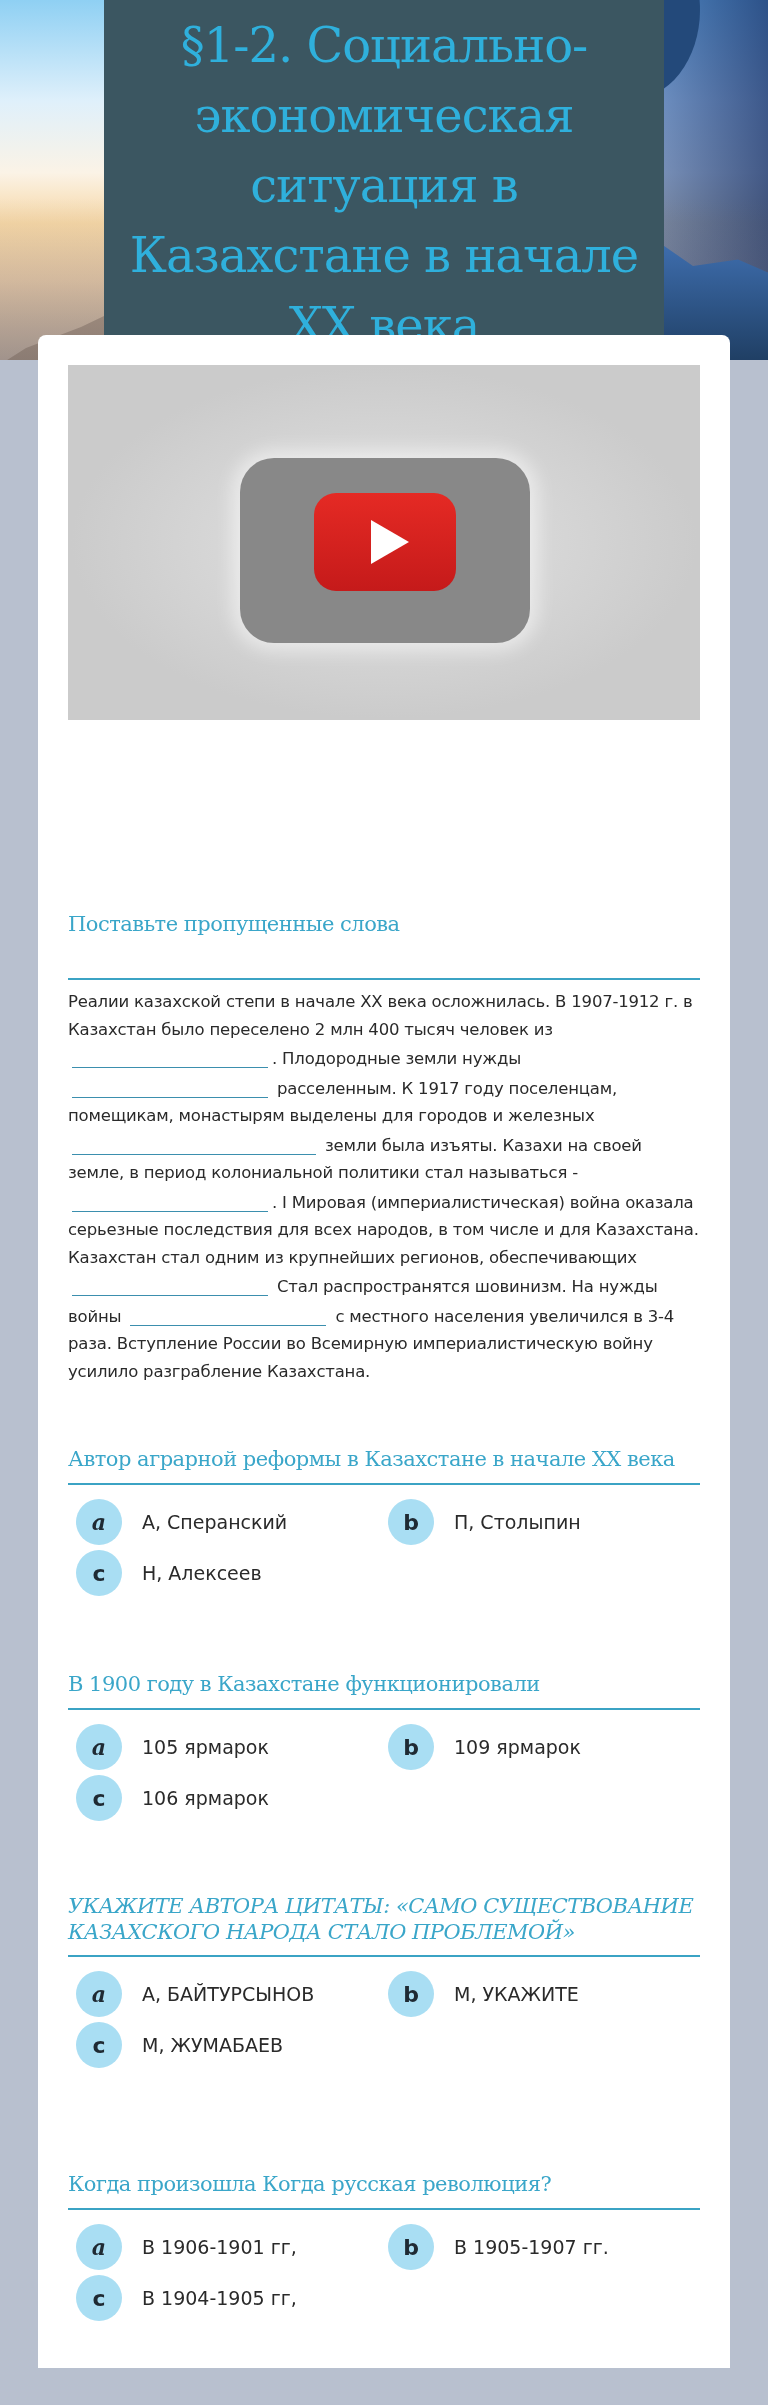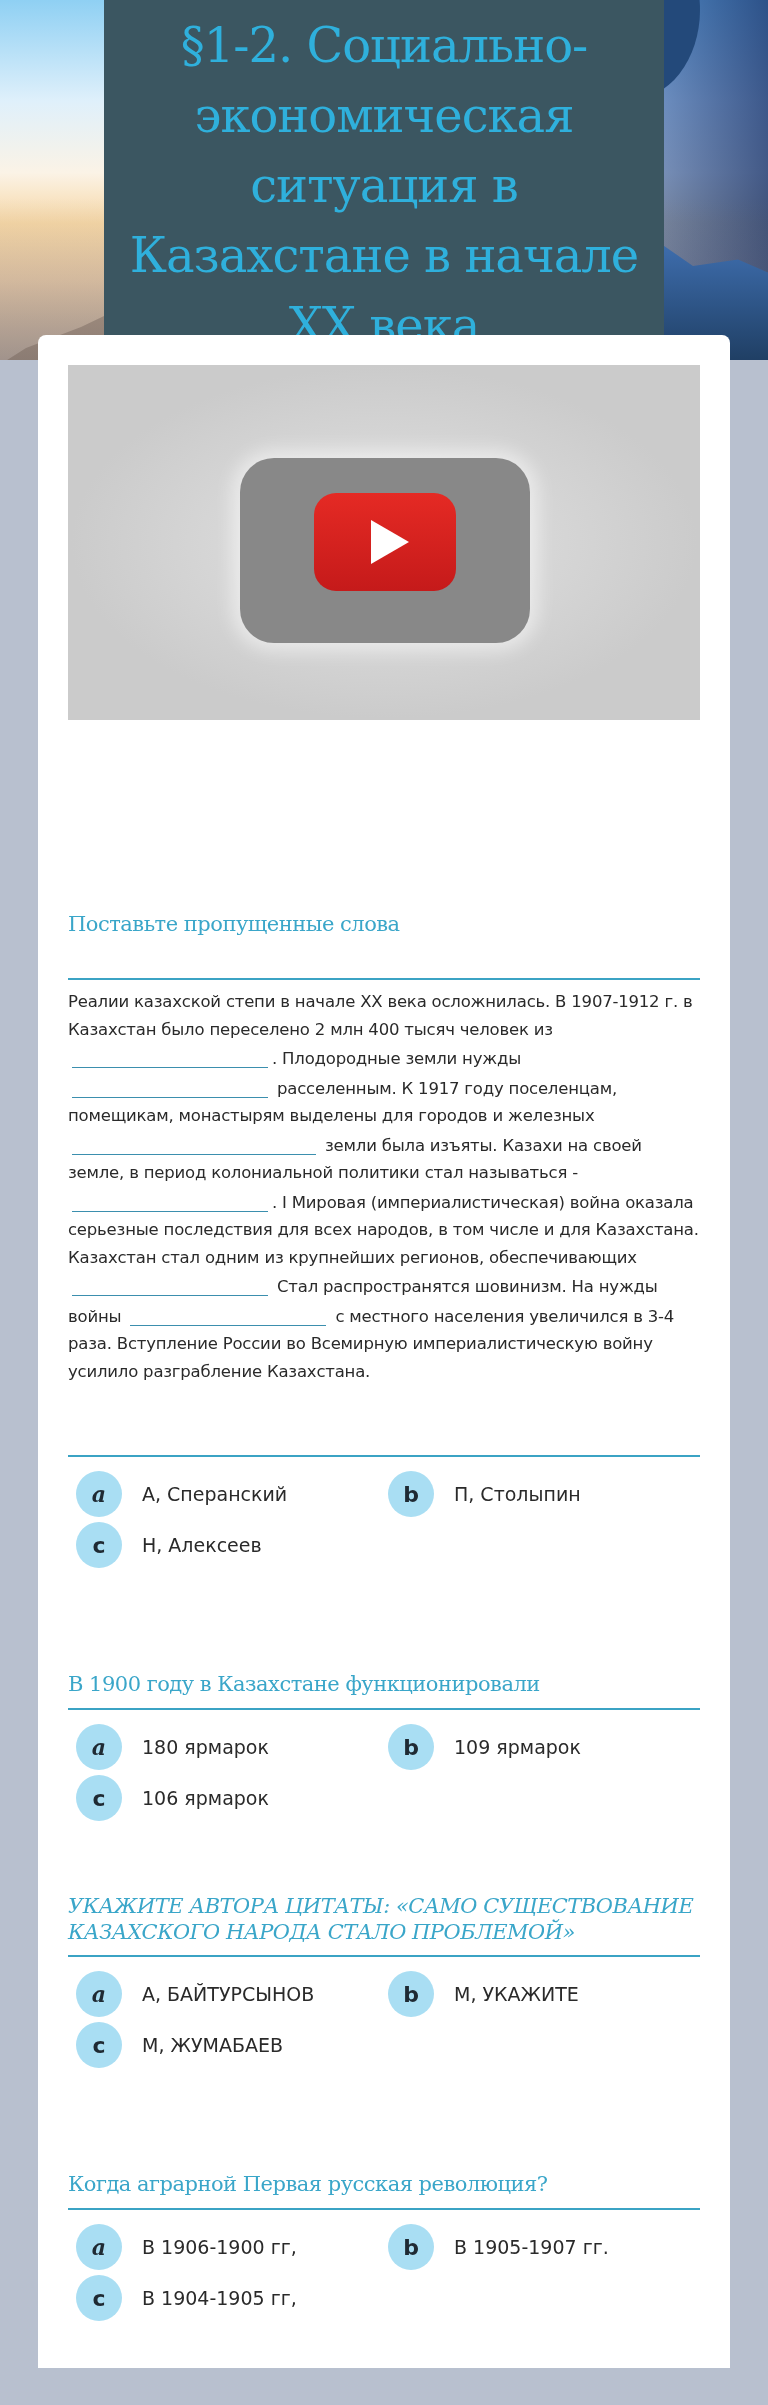--- a/index.html
+++ b/index.html
@@ -120,20 +120,21 @@
       <span>земли была изъяты. Казахи на своей земле, в период колониальной политики стал называться -</span>
       <span class="blank" style="width:196px;"></span><span>. I Мировая (империалистическая) война оказала серьезные последствия для всех народов, в том числе и для Казахстана. Казахстан стал одним из крупнейших регионов, обеспечивающих</span>
       <span class="blank" style="width:196px;"></span>
       <span>Стал распространятся шовинизм. На нужды войны</span>
       <span class="blank" style="width:196px;"></span>
       <span>с местного населения увеличился в 3-4 раза. Вступление России во Всемирную империалистическую войну усилило разграбление Казахстана.</span>
     </div>
   </div>
 
   <div class="section" style="top:1110px;">
+    <h2>Автор аграрной реформы в Казахстане в начале XX века</h2>
     <div class="rule" style="margin-top:10px;"></div>
     <div class="options">
       <div class="opt" style="left:8px;top:0;">
         <div class="badge cur">a</div>
         <div class="text">А, Сперанский</div>
       </div>
       <div class="opt" style="left:320px;top:0;">
         <div class="badge">b</div>
         <div class="text">П, Столыпин</div>
       </div>
@@ -143,21 +144,21 @@
       </div>
     </div>
   </div>
 
   <div class="section" style="top:1335px;">
     <h2>В 1900 году в Казахстане функционировали</h2>
     <div class="rule" style="margin-top:10px;"></div>
     <div class="options">
       <div class="opt" style="left:8px;top:0;">
         <div class="badge cur">a</div>
-        <div class="text">180 ярмарок</div>
+        <div class="text">105 ярмарок</div>
       </div>
       <div class="opt" style="left:320px;top:0;">
         <div class="badge">b</div>
         <div class="text">109 ярмарок</div>
       </div>
       <div class="opt" style="left:8px;top:51px;">
         <div class="badge">c</div>
         <div class="text">106 ярмарок</div>
       </div>
     </div>
@@ -176,26 +177,26 @@
         <div class="text">М, УКАЖИТЕ</div>
       </div>
       <div class="opt" style="left:8px;top:51px;">
         <div class="badge">c</div>
         <div class="text">М, ЖУМАБАЕВ</div>
       </div>
     </div>
   </div>
 
   <div class="section" style="top:1835px;">
-    <h2>Когда аграрной Первая русская революция?</h2>
-    <div class="rule" style="margin-top:10px;"></div>
-    <div class="options">
-      <div class="opt" style="left:8px;top:0;">
-        <div class="badge cur">a</div>
-        <div class="text">В 1906-1900 гг,</div>
+    <h2>Когда произошла Когда русская революция?</h2>
+    <div class="rule" style="margin-top:10px;"></div>
+    <div class="options">
+      <div class="opt" style="left:8px;top:0;">
+        <div class="badge cur">a</div>
+        <div class="text">В 1906-1901 гг,</div>
       </div>
       <div class="opt" style="left:320px;top:0;">
         <div class="badge">b</div>
         <div class="text">В 1905-1907 гг.</div>
       </div>
       <div class="opt" style="left:8px;top:51px;">
         <div class="badge">c</div>
         <div class="text">В 1904-1905 гг,</div>
       </div>
     </div>

